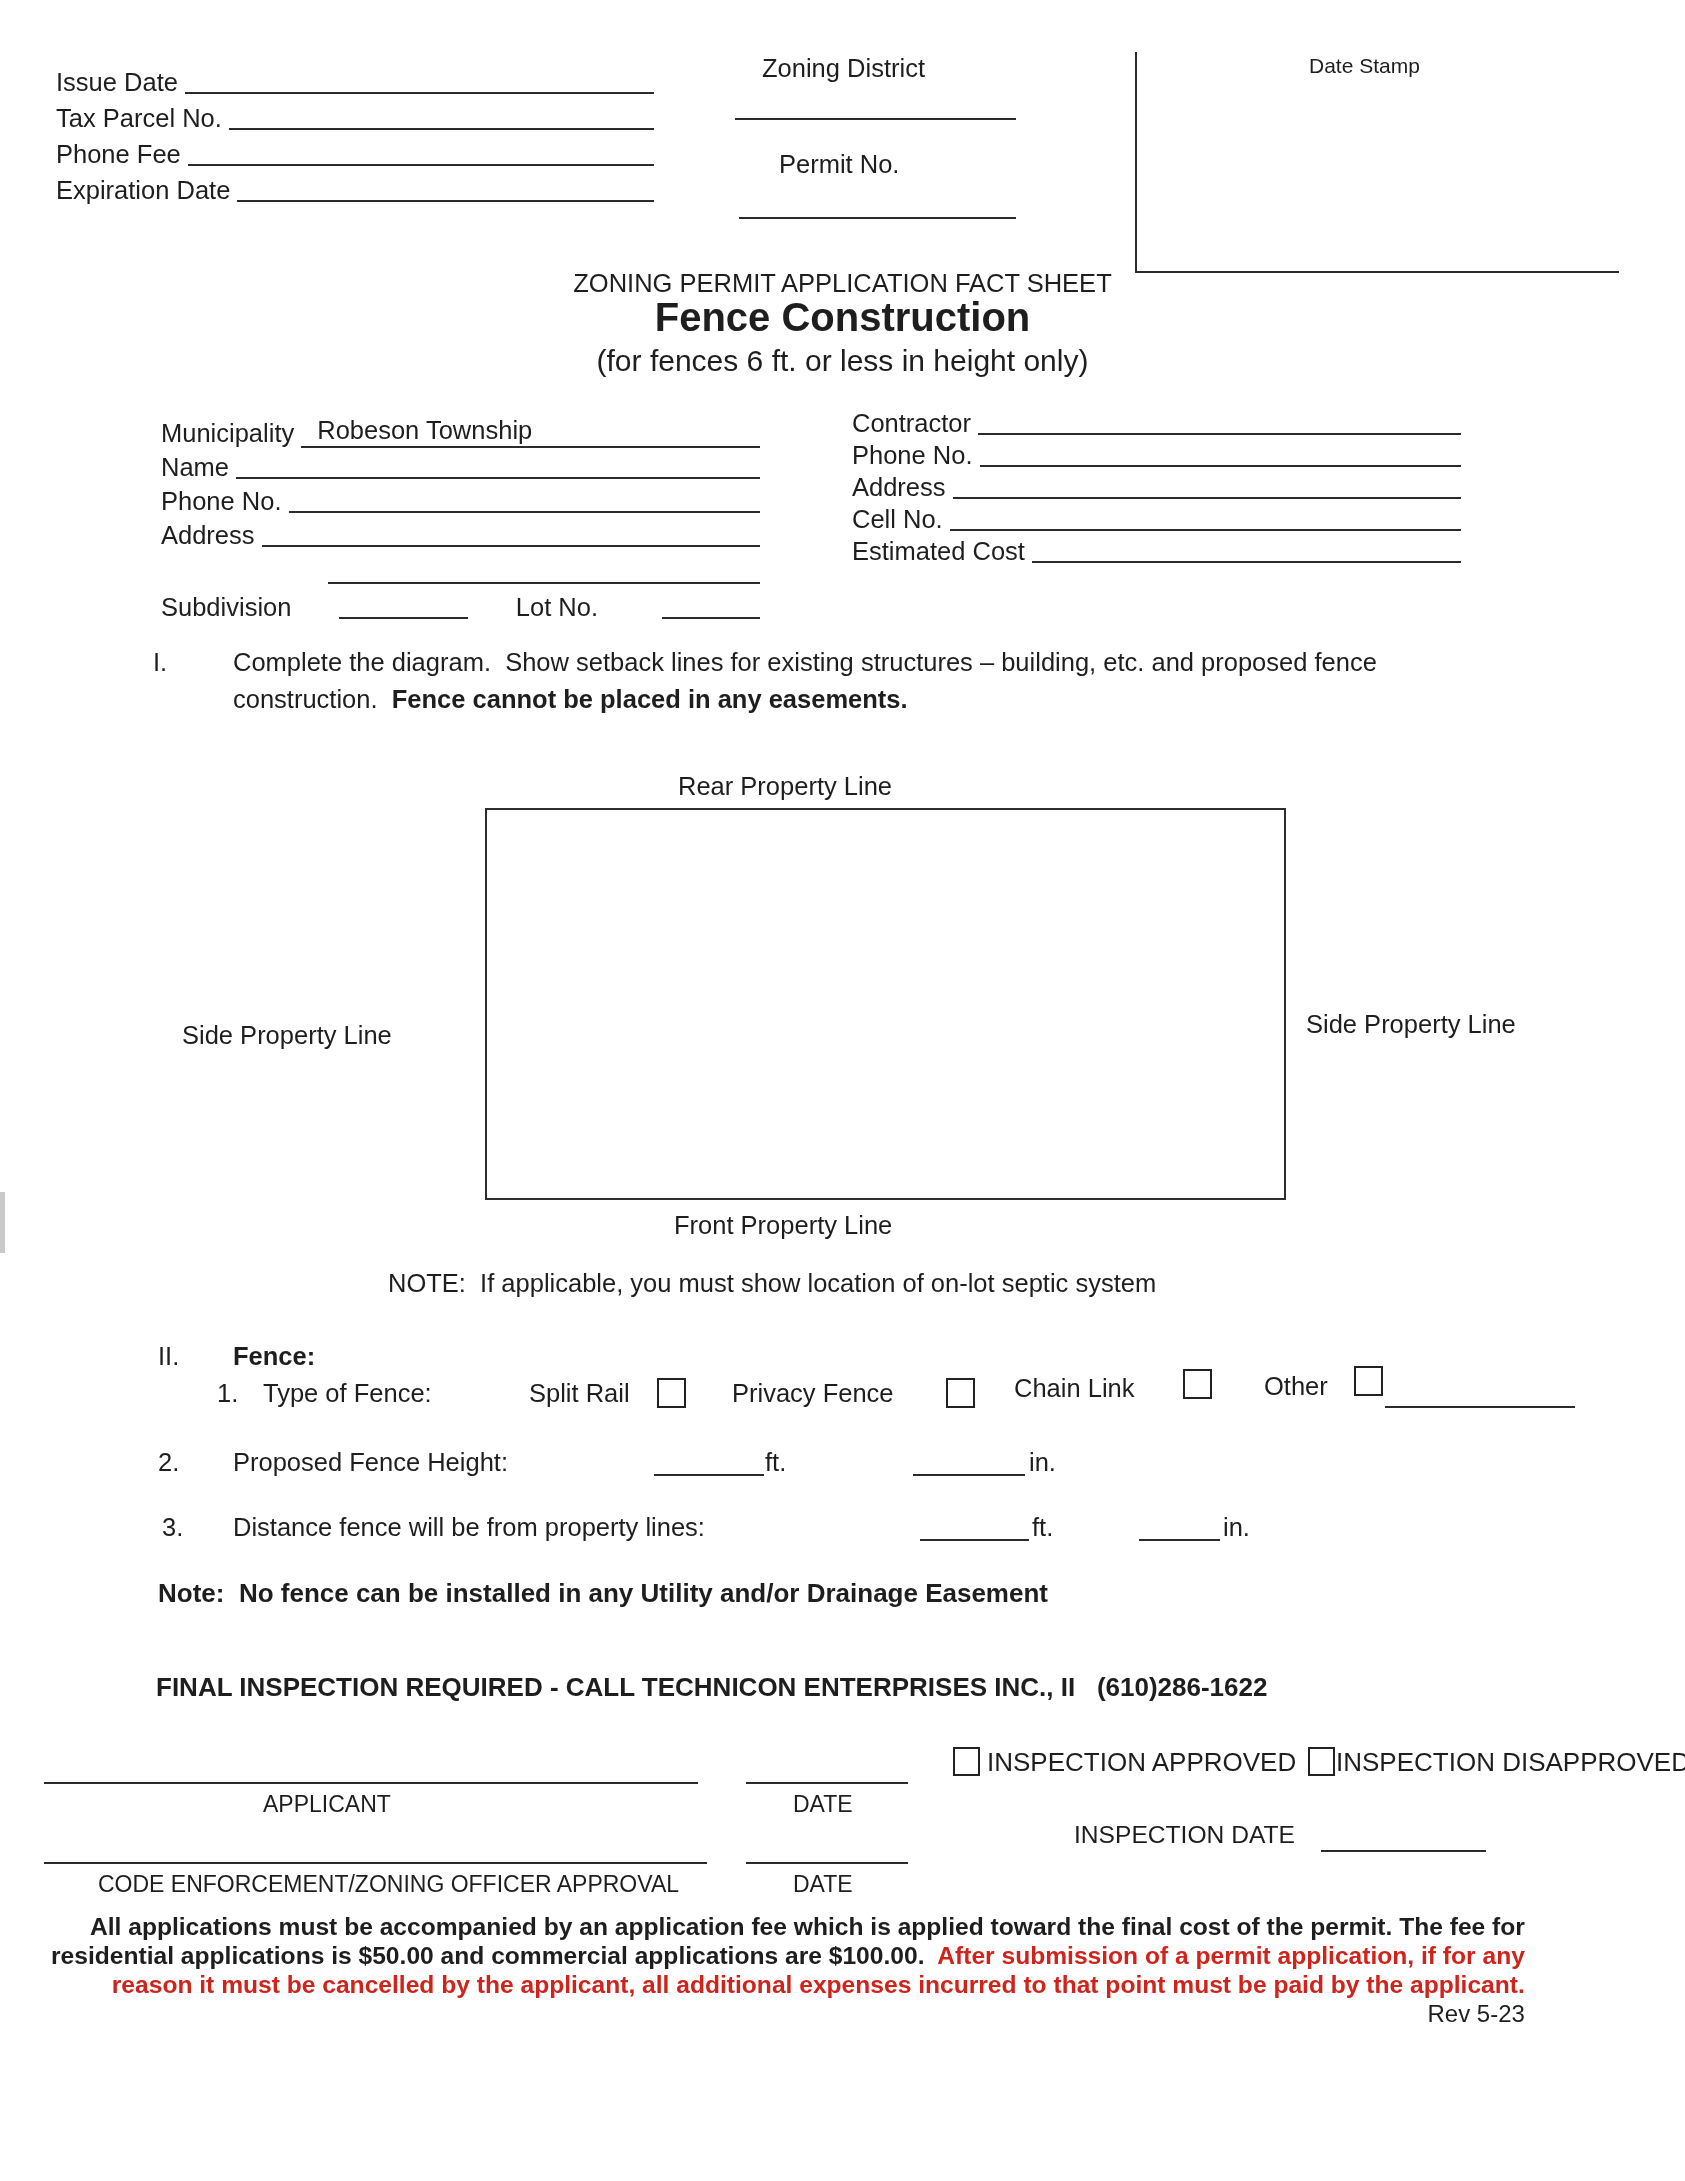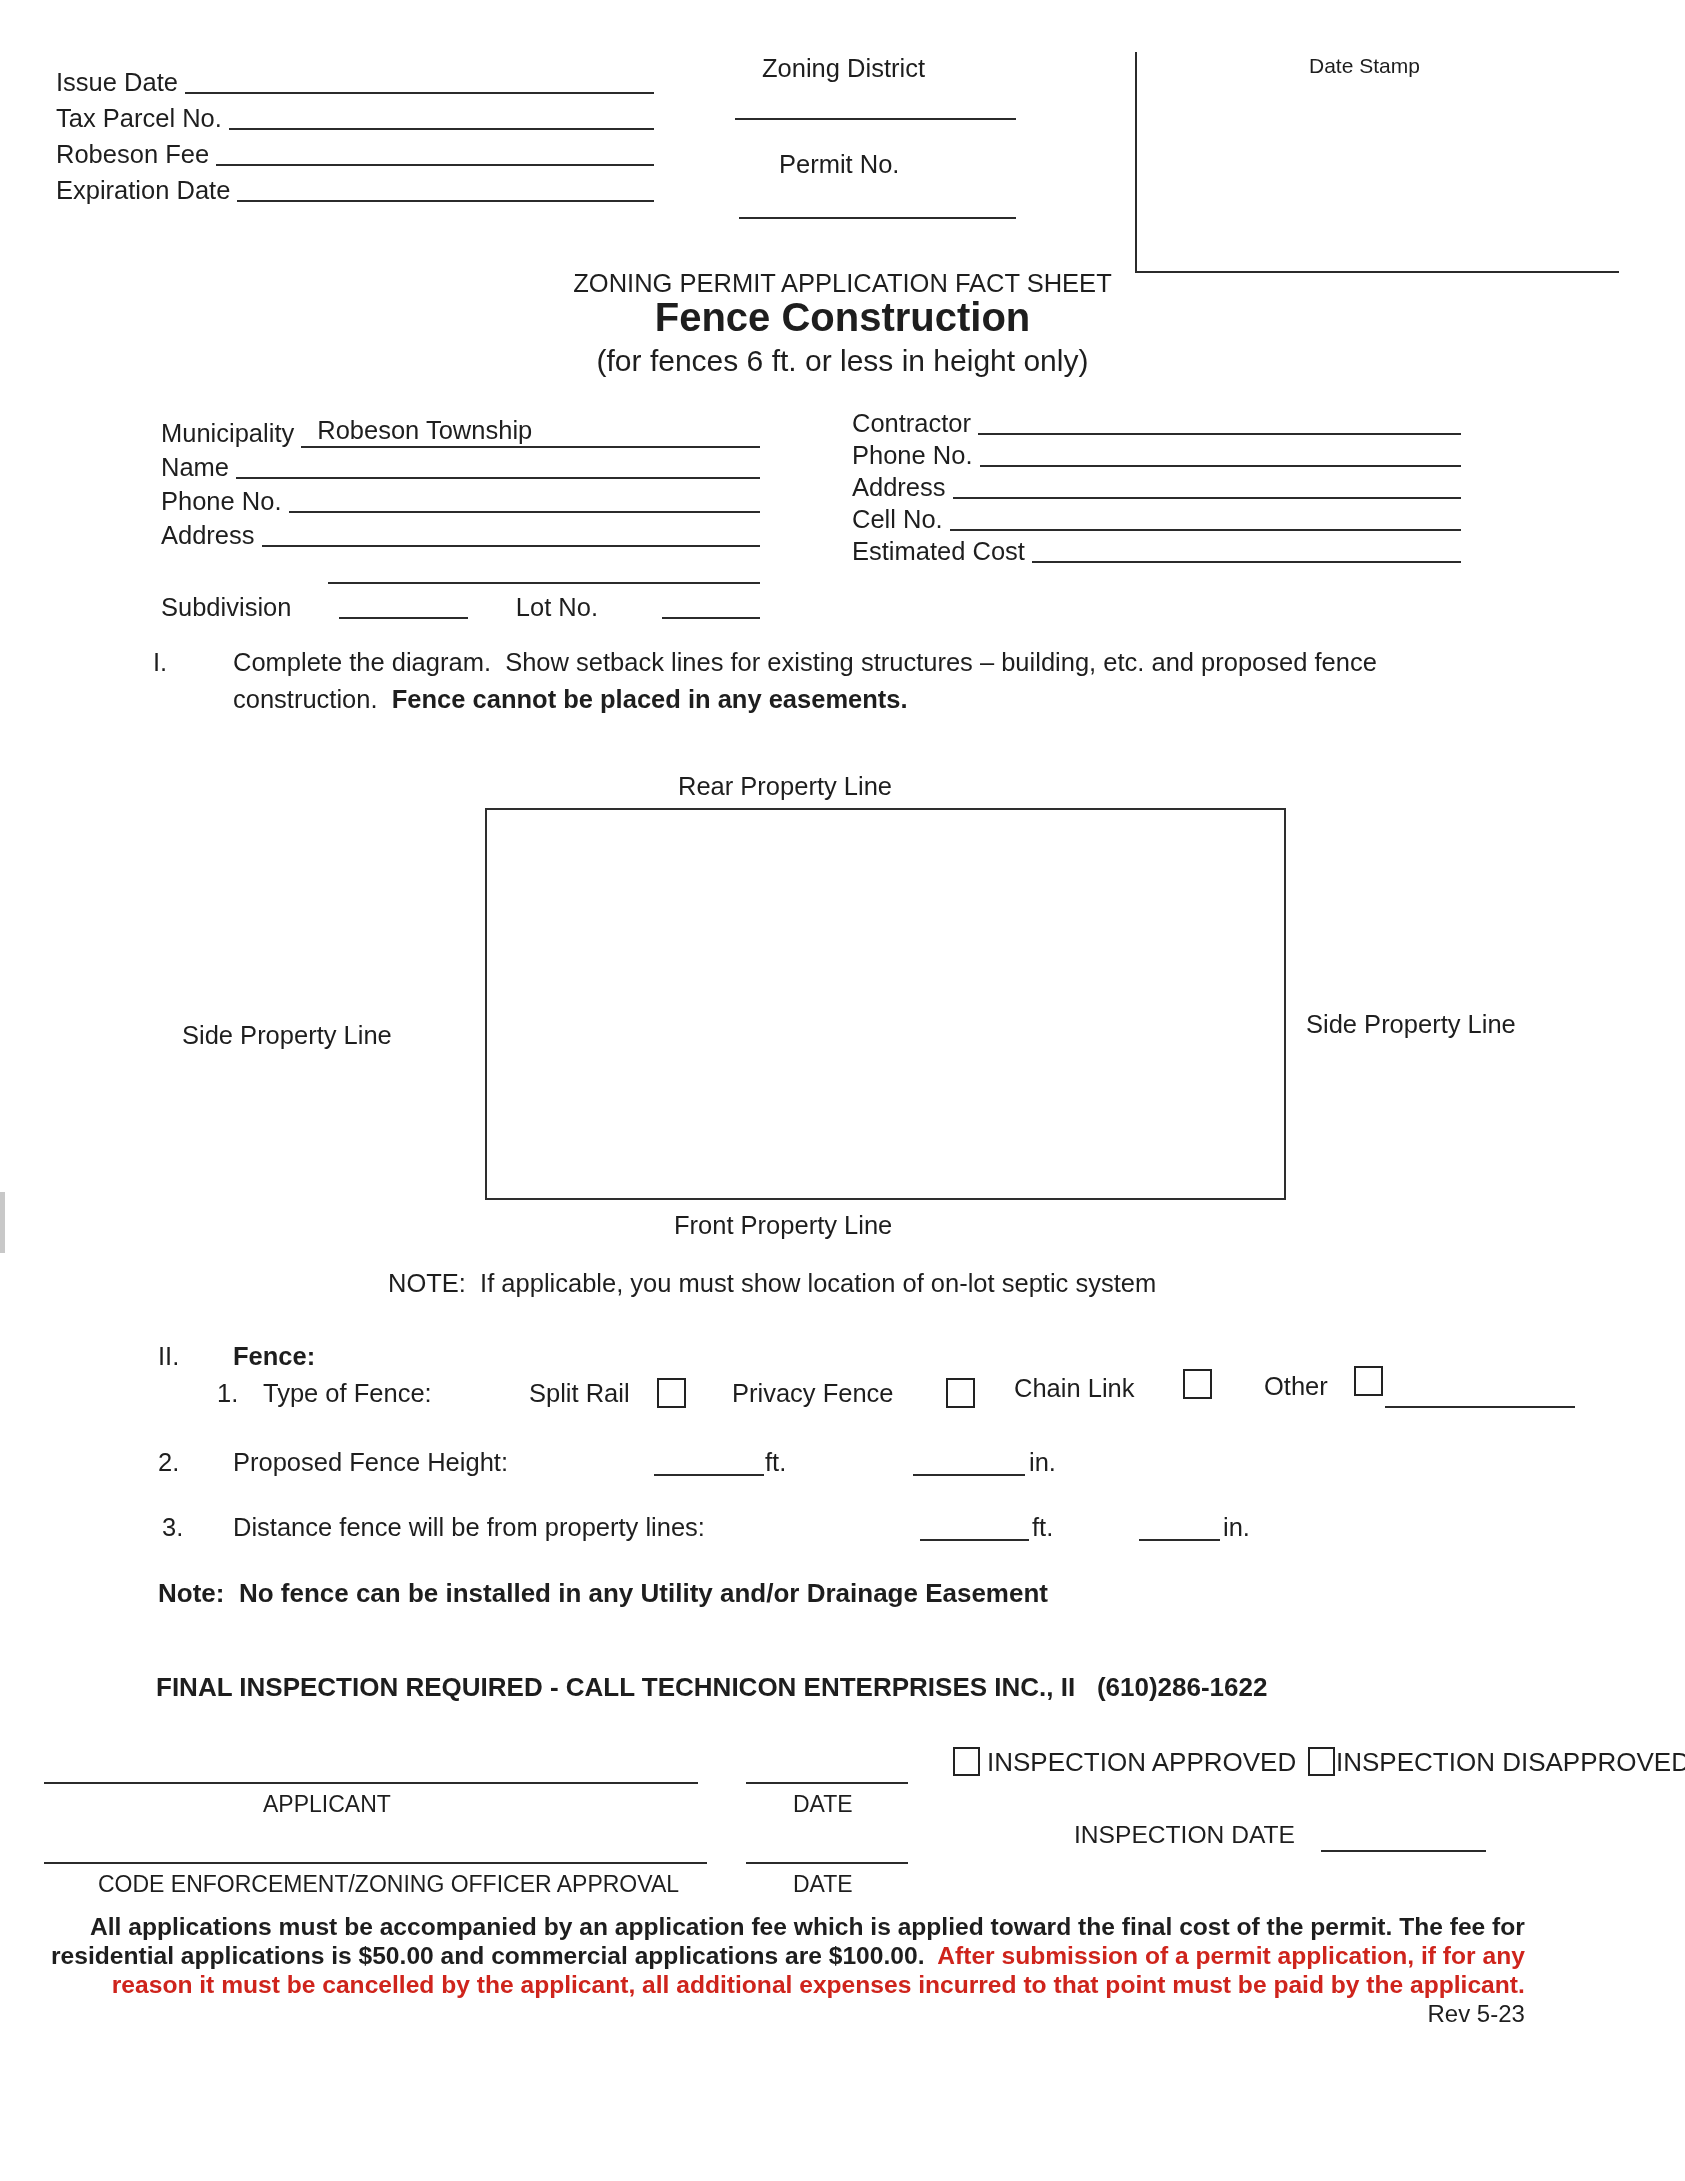--- a/index.html
+++ b/index.html
@@ -27,21 +27,21 @@
   <div class="abs" style="left:56px;top:61px;width:598px;">
     <div class="frow" style="height:36px;">
       <span class="lbl" data-bind="header.left_fields.0.label">Issue Date</span>
       <div class="fline"></div>
     </div>
     <div class="frow" style="height:36px;">
       <span class="lbl" data-bind="header.left_fields.1.label">Tax Parcel No.</span>
       <div class="fline"></div>
     </div>
     <div class="frow" style="height:36px;">
-      <span class="lbl" data-bind="header.left_fields.2.label">Robeson Fee</span>
+      <span class="lbl" data-bind="header.left_fields.2.label">Phone Fee</span>
       <div class="fline"></div>
     </div>
     <div class="frow" style="height:36px;">
       <span class="lbl" data-bind="header.left_fields.3.label">Expiration Date</span>
       <div class="fline"></div>
     </div>
   </div>
 
   <span class="abs lbl" style="left:762px;top:53px;" data-bind="header.zoning_district_label">Zoning District</span>
   <div class="uline" style="left:735px;top:118px;width:281px;"></div>

